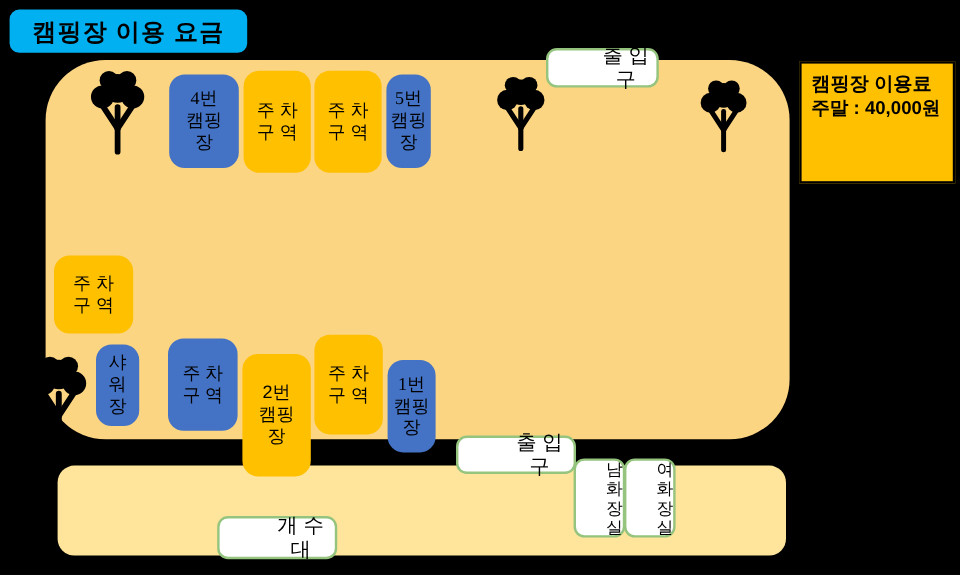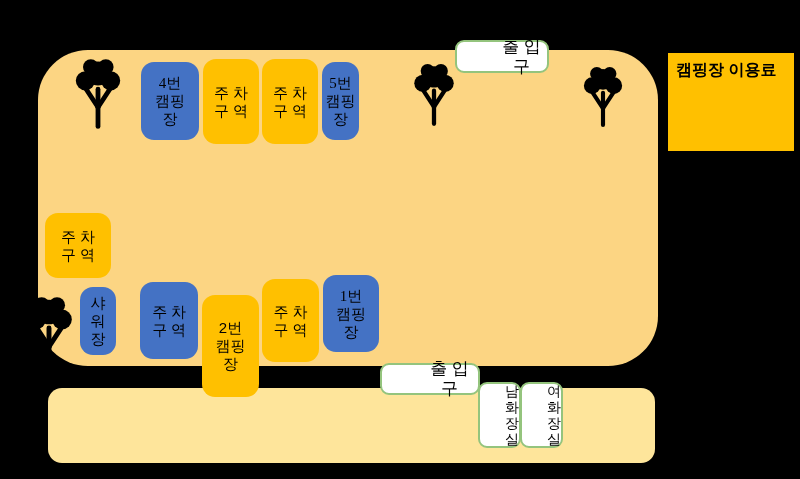--- a/index.html
+++ b/index.html
@@ -80,23 +80,27 @@
   <svg class="tree" style="left:400px;top:63px" width="68" height="64">
       <use href="#tree"></use>
     </svg>
   <svg class="tree" style="left:570px;top:66px" width="66" height="62">
       <use href="#tree"></use>
     </svg>
   <svg class="tree" style="left:13px;top:296px" width="72" height="74">
       <use href="#tree"></use>
     </svg>
 
+  <div class="title-badge">
+    <span>캠핑장 이용 요금</span>
+  </div>
 
   <div class="fee-box">
     <div class="fee-title">캠핑장 이용료</div>
+    <div class="fee-line">주말 : 40,000원</div>
   </div>
 
   <div class="wbox" style="left:455px;top:40px;width:94px;height:33px">
     <span>출 입 구</span>
   </div>
   <div class="wbox" style="left:380px;top:363px;width:100px;height:32px">
     <span>출 입 구</span>
   </div>
 
   <div class="zone blue" style="left:141px;top:62px;width:58px;height:78px">
@@ -134,32 +138,35 @@
   </div>
   <div class="zone orange" style="left:202px;top:295px;width:57px;height:102px">
     <span>2번
 캠핑
 장</span>
   </div>
   <div class="zone orange" style="left:262px;top:279px;width:57px;height:83px">
     <span>주 차
 구 역</span>
   </div>
-  <div class="zone blue" style="left:323px;top:275px;width:56px;height:77px">
+  <div class="zone blue" style="left:323px;top:300px;width:40px;height:77px">
     <span>1번
 캠핑
 장</span>
   </div>
 
   <div class="wbox small" style="left:478px;top:382px;width:40px;height:66px">
     <span>남
 화
 장
 실</span>
   </div>
   <div class="wbox small" style="left:520px;top:382px;width:43px;height:66px">
     <span>여
 화
 장
 실</span>
   </div>
+  <div class="wbox" style="left:181px;top:430px;width:100px;height:36px">
+    <span>개 수 대</span>
+  </div>
 
 </div>
 
 </body></html>

